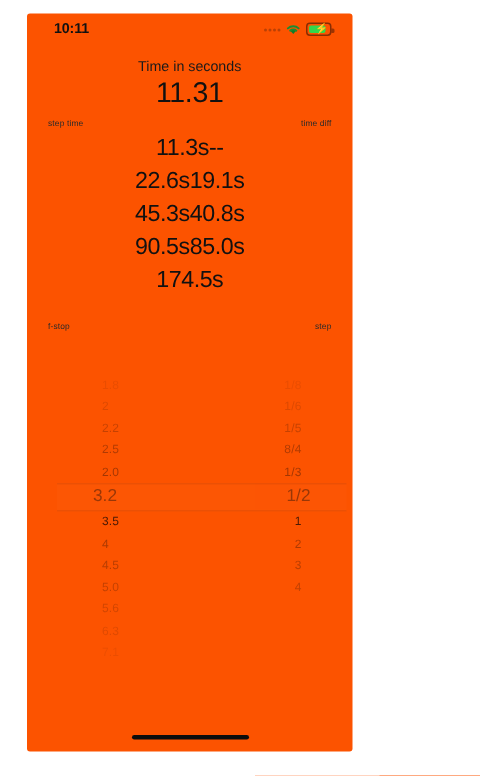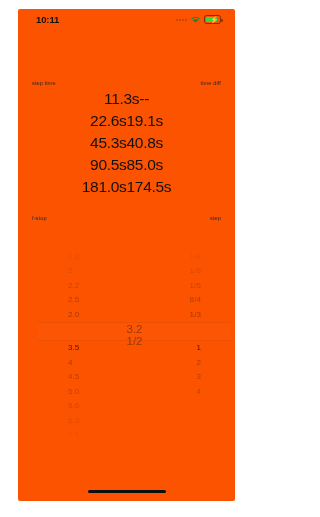--- a/index.html
+++ b/index.html
@@ -180,21 +180,20 @@
     font-size: 8px;
     color: #4a1a06;
     letter-spacing: 0.1px;
   }
   .pick-row.selected {
     height: 19px;
     border-top: 0.6px solid rgba(120,45,15,.30);
     border-bottom: 0.6px solid rgba(120,45,15,.30);
     background: rgba(255,255,255,.045);
     padding: 0 24px;
-    flex-direction: column;
   }
   .pick-row.selected span {
     font-size: 11.5px;
     color: #111111;
     letter-spacing: 0;
   }
   .pick-row .pk-left { text-align: left; }
   .pick-row .pk-right { text-align: right; }
 
   
@@ -228,20 +227,24 @@
         <path d="M1.9 3.9 a5.2 5.2 0 0 1 7.2 0" stroke="#1b8c33" stroke-width="1.3" fill="none" stroke-linecap="round"></path>
         <path d="M3.4 5.5 a3.1 3.1 0 0 1 4.2 0" stroke="#1b8c33" stroke-width="1.2" fill="none" stroke-linecap="round"></path>
       </svg>
       <span class="batt">
         <span class="batt-fill"></span>
         <span class="batt-bolt">⚡</span>
       </span>
     </div>
   </div>
 
+  <div id="header">
+    <div id="header-label">Time in seconds</div>
+    <div id="header-value">11.31</div>
+  </div>
 
   <div id="table">
     <div class="tbl-head">
       <span>step time</span>
       <span>time diff</span>
     </div>
     <div id="table-body">
         <div class="tbl-row">
           <span class="cell">11.3s</span>
           <span class="cell right">--</span>
@@ -252,21 +255,20 @@
         </div>
         <div class="tbl-row">
           <span class="cell">45.3s</span>
           <span class="cell right">40.8s</span>
         </div>
         <div class="tbl-row">
           <span class="cell">90.5s</span>
           <span class="cell right">85.0s</span>
         </div>
         <div class="tbl-row">
-          <span class="cell">181.0s</span>
           <span class="cell right">174.5s</span>
         </div>
       </div>
   </div>
 
   <div id="picker-head">
     <span>f-stop</span>
     <span>step</span>
   </div>
 

